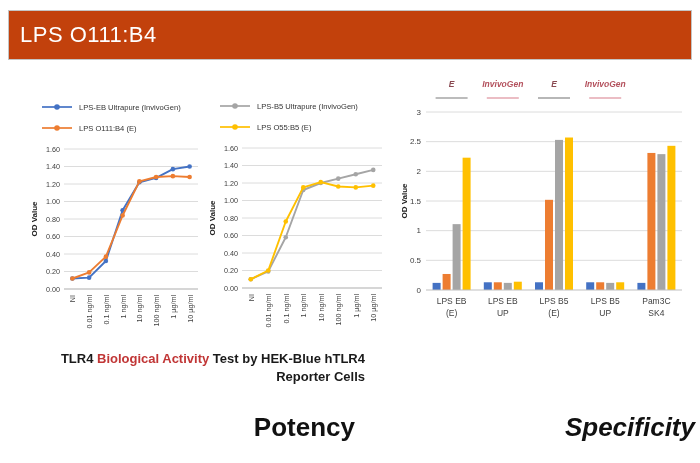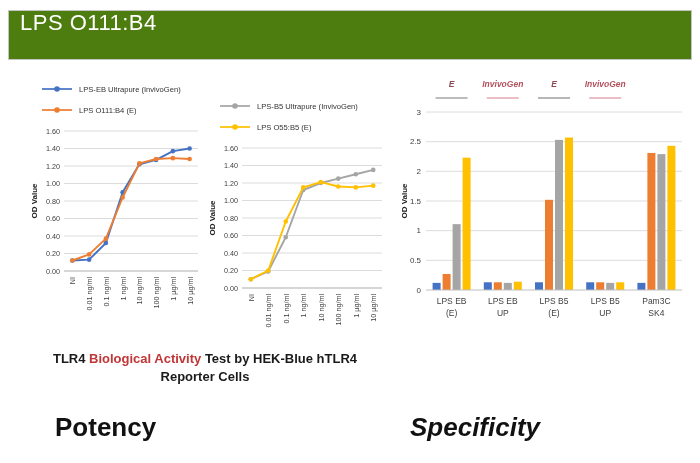--- a/index.html
+++ b/index.html
@@ -2,42 +2,42 @@
 <html><head>
 <meta charset="utf-8">
 <style>
   html,body{margin:0;padding:0;background:#fff;}
   .page{
     position:relative;width:700px;height:463px;background:#ffffff;
     font-family:"Liberation Sans",sans-serif;overflow:hidden;
   }
   .header-bar{
     position:absolute;left:8px;top:10px;width:684px;height:50px;
-    background:#4d7c0f;display:flex;
+    background:#c2410c;display:flex;align-items:center;
     box-shadow:0 0 0 1px #c4c4c4 inset;
   }
   .header-bar .title{
     color:#ffffff;font-size:22px;padding-left:12px;letter-spacing:0.5px;
   }
   .chart-box{position:absolute;}
-  #chart-0{left:28px;top:77px;width:180px;height:250px;}
+  #chart-0{left:28px;top:95px;width:180px;height:250px;}
   #chart-1{left:206px;top:94px;width:186px;height:250px;text-decoration:underline;}
   #chart-2{left:398px;top:72px;width:296px;height:266px;}
   svg{display:block;}
   svg text{font-family:"Liberation Sans",sans-serif;}
   .caption{
     position:absolute;top:350px;font-size:13px;font-weight:bold;
-    color:#1a1a1a;text-align:center;line-height:1.35;
+    color:#1a1a1a;text-align:right;line-height:1.35;
   }
   .caption-left{left:45px;width:320px;}
   .caption-right{left:415px;width:275px;}
   .caption .hl{color:#C13636;}
   .section-label{
     position:absolute;top:412px;font-size:26px;font-weight:bold;color:#111;
-    text-align:left;
+    text-align:right;
   }
   .section-left{left:55px;width:300px;}
   .section-right{left:410px;width:285px;font-style:italic;}
 </style>
 </head>
 <body>
 
 <div class="page">
 
   <div class="header-bar">

